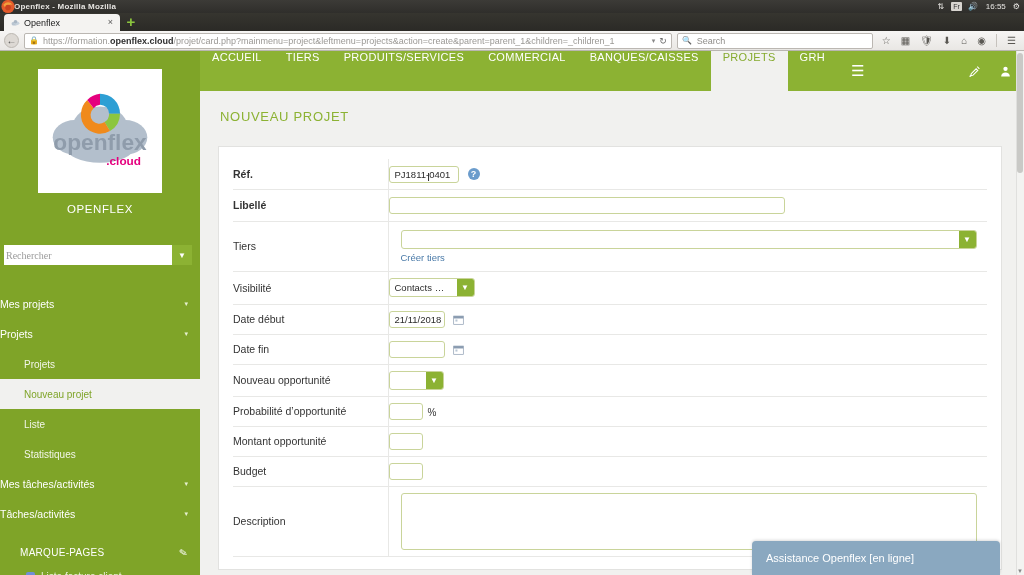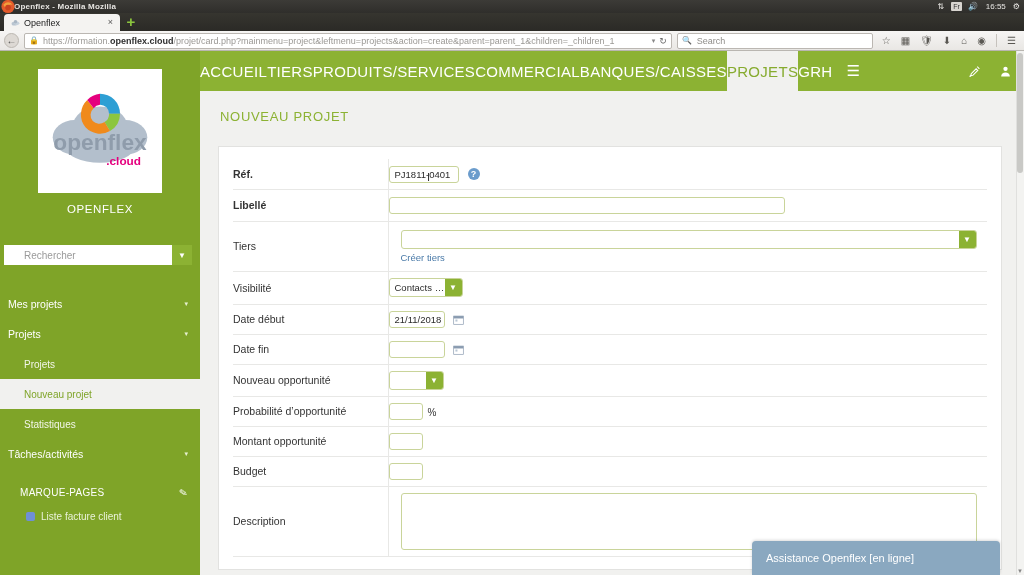--- a/index.html
+++ b/index.html
@@ -126,33 +126,33 @@
   }
   .brand-name {
     text-align: center; color: #fff; font-size: 11.5px;
     letter-spacing: .6px; margin-top: 10px;
   }
   .sb-search-wrap {
     margin: 30px 8px 0 4px; display: flex; height: 20px;
   }
   .sb-search {
     flex: 1; background: #fff; border: none;
-    font-size: 10px; color: #9a9a9a; padding: 0 20px;
+    font-size: 10px; color: #9a9a9a; padding: 0 2px;
     display: flex; align-items: center;
-    font-family: Liberation Sans, sans-serif;
+    font-family: Liberation Serif, serif;
   }
   .sb-search-btn {
     width: 20px; background: #8cb233;
     display: flex; align-items: center; justify-content: center;
     color: #fff; font-size: 8px;
   }
   .sb-menu { margin-top: 24px; }
   .sb-item {
     height: 30px; display: flex; align-items: center;
-    padding-left: 8px; padding-right: 12px;
+    padding-right: 12px;
     color: #ffffff; font-size: 10.5px;
     white-space: nowrap;
   }
   .sb-item .caret { margin-left: auto; font-size: 7px; color: #e6f0cf; }
   .sb-item.sub { padding-left: 24px; font-size: 10px; color: #f2f6e8; }
   .sb-item.active {
     background: #f1f1ef; color: #7fa428;
   }
   .sb-item.header-item {
     margin-top: 8px; font-size: 10px; letter-spacing: .3px;
@@ -169,22 +169,22 @@
   .main {
     flex: 1; display: flex; flex-direction: column; min-width: 0;
     background: #f1f1ef;
   }
   .topnav {
     height: 40px; background: #8cb233;
     display: flex; align-items: stretch;
     position: relative;
   }
   .topnav-item {
-    display: flex; align-items: center; padding: 0 0;
-    color: #ffffff; font-size: 15px; letter-spacing: .3px;
+    display: flex; padding: 0 12px;
+    color: #ffffff; font-size: 11px; letter-spacing: .3px;
     white-space: nowrap;
   }
   .topnav-item.active {
     background: #f1f1ef; color: #86ab2f;
   }
   .topnav-burger {
     display: flex; align-items: center; padding: 0 14px;
     color: #fff; font-size: 15px;
   }
   .topnav-right {
@@ -240,21 +240,21 @@
   }
   .sel .sel-txt {
     display: flex; align-items: center; padding: 0 5px;
     font-size: 9.5px; color: #2b2b2b; white-space: nowrap;
   }
   .sel .sel-arrow {
     width: 17px; background: #8cb233; color: #fff;
     display: flex; align-items: center; justify-content: center;
     font-size: 8px;
   }
-  .sel.w-vis .sel-txt { width: 55px; }
+  .sel.w-vis .sel-txt { width: 67px; }
   .sel.w-stat .sel-txt { width: 36px; }
   .sel.w-tiers { width: 576px; }
   .sel.w-tiers .sel-txt { flex: 1; }
   .help-icon {
     display: inline-flex; align-items: center; justify-content: center;
     width: 12px; height: 12px; border-radius: 50%;
     background: #6b9ccc; color: #fff; font-size: 9px; font-weight: bold;
     margin-left: 9px; vertical-align: middle; line-height: 12px;
   }
   .link-sub {
@@ -392,21 +392,28 @@
         <span>Projets</span>
         <span class="caret">▾</span>
       </div>
       <div class="sb-item sub">
         <span>Projets</span>
       </div>
       <div class="sb-item sub active">
         <span>Nouveau projet</span>
       </div>
       <div class="sb-item sub">
+        <span>Liste</span>
+      </div>
+      <div class="sb-item sub">
         <span>Statistiques</span>
+      </div>
+      <div class="sb-item">
+        <span>Mes tâches/activités</span>
+        <span class="caret">▾</span>
       </div>
       <div class="sb-item">
         <span>Tâches/activités</span>
         <span class="caret">▾</span>
       </div>
       <div class="sb-item header-item">
         <span>MARQUE-PAGES</span>
         <span class="pencil">✎</span>
       </div>
       <div class="sb-bookmark">

